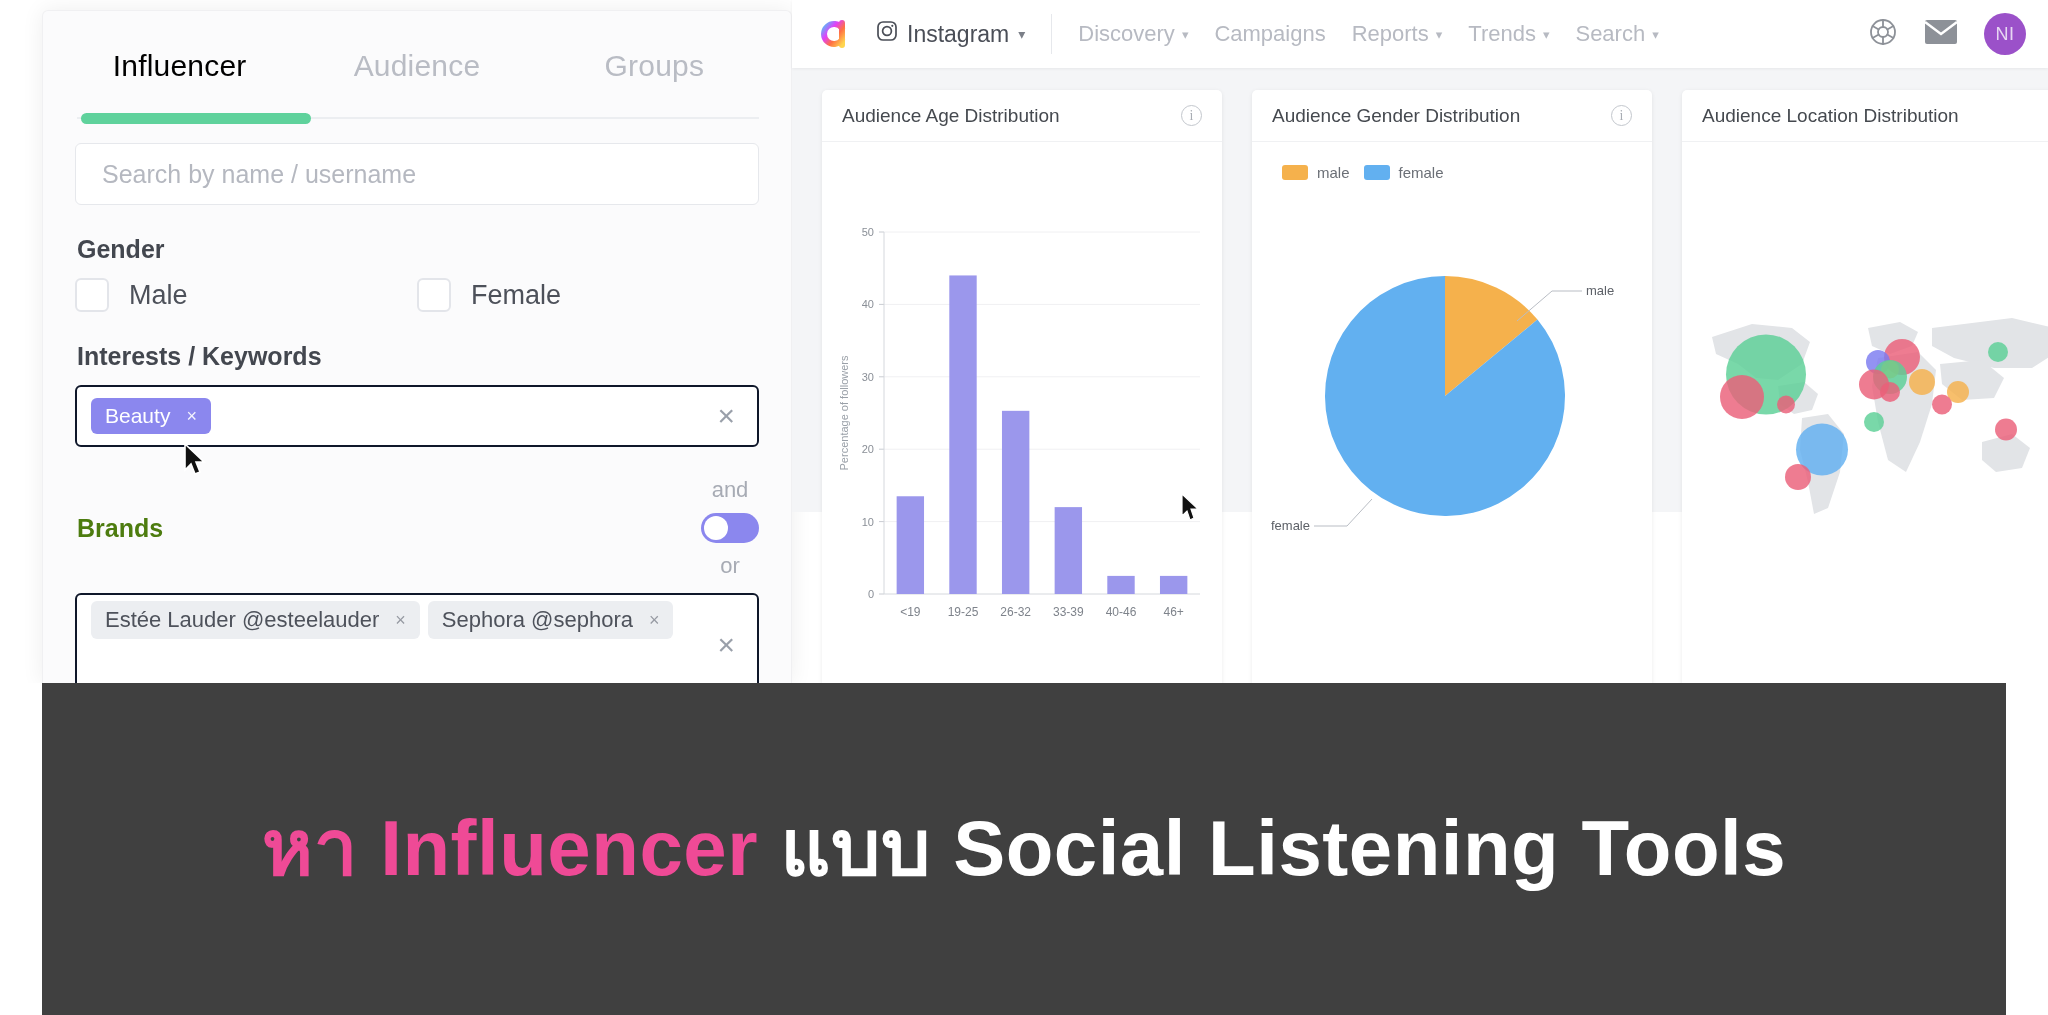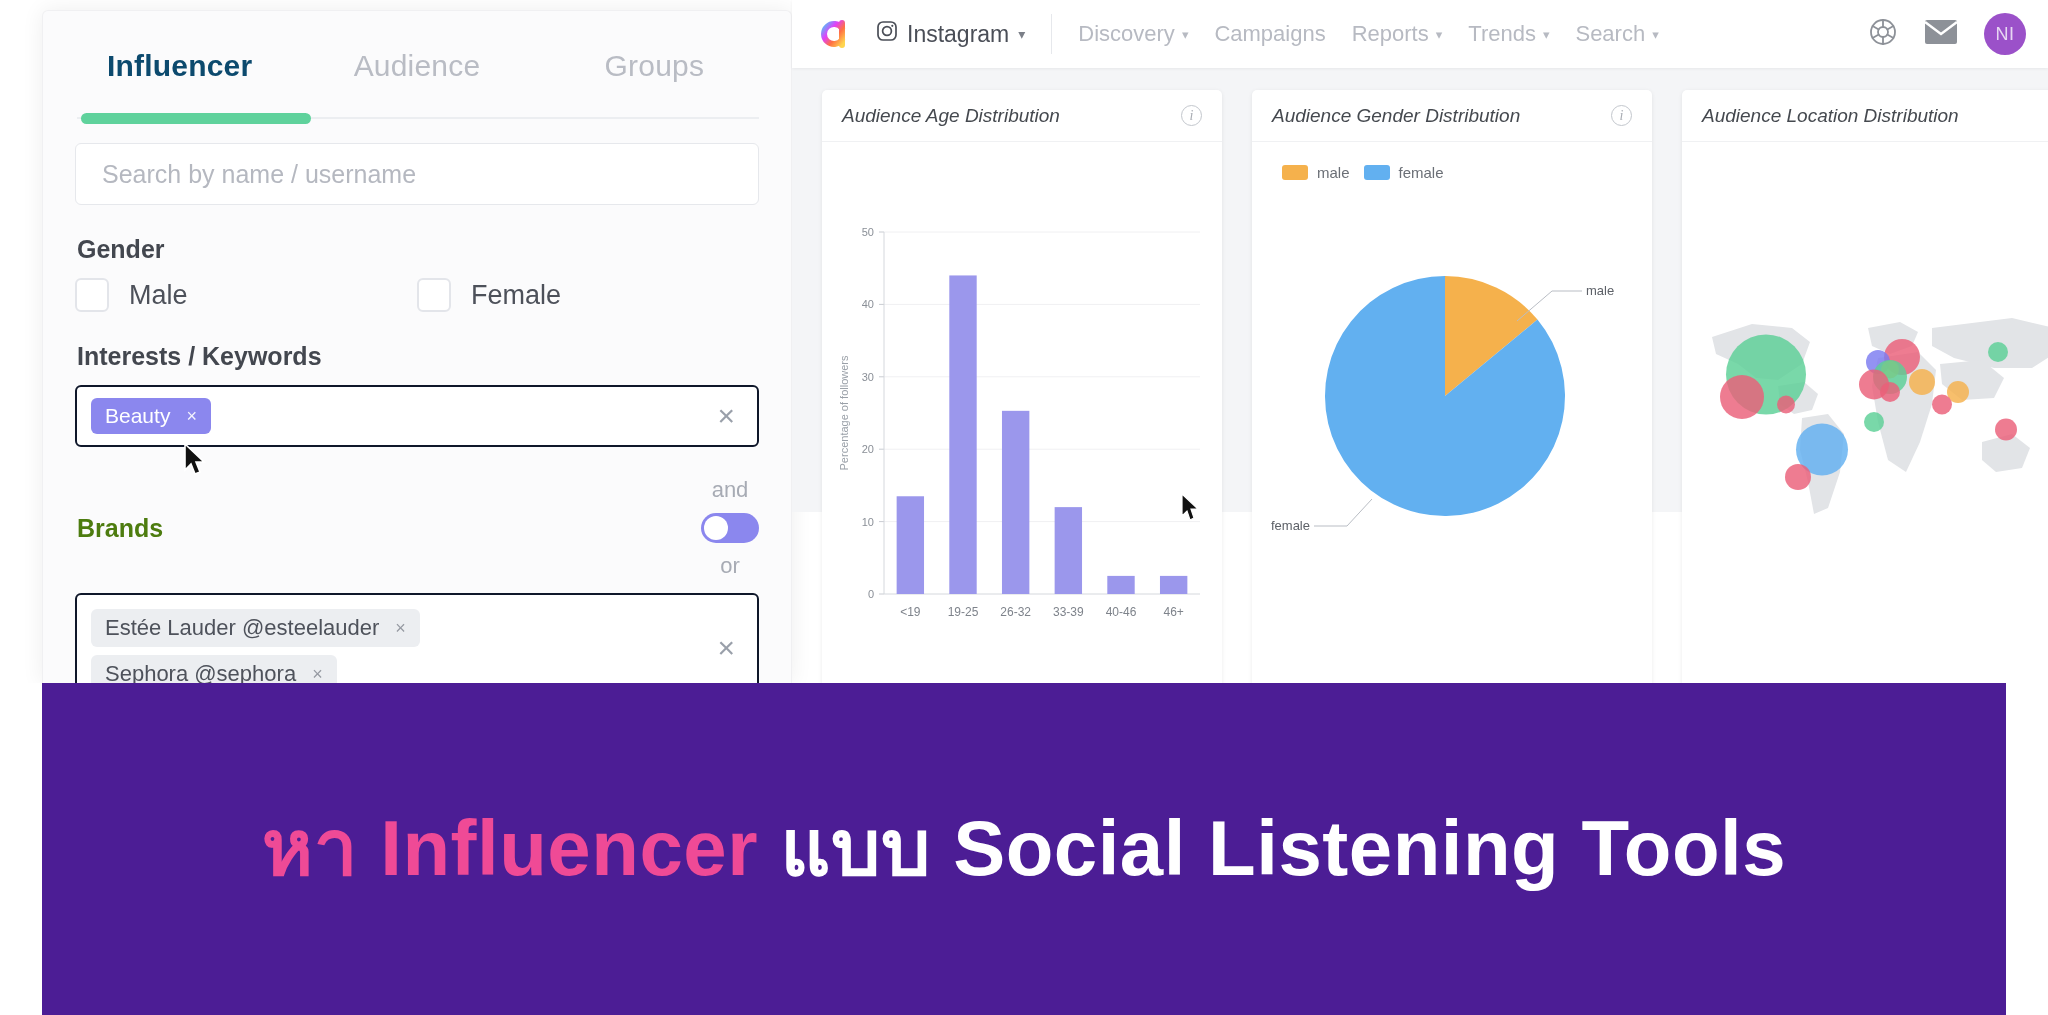--- a/index.html
+++ b/index.html
@@ -20,42 +20,42 @@
     background: #fbfbfc;
     border-radius: 6px 6px 0 0;
     box-shadow: 0 0 22px rgba(0,0,0,0.07);
     border: 1px solid #f0f0f2; border-bottom: none;
   }
   .tabs { display:flex; align-items:flex-end; height: 88px; padding: 0 18px; gap: 0; }
   .tab {
     flex: 1 1 0; text-align:center; font-size: 30px; color:#b9bcc4;
     padding-bottom: 16px; letter-spacing: .2px; cursor: pointer;
   }
-  .tab.active { color:#0c4a6e; font-weight: 700; }
+  .tab.active { color:#000000; font-weight: 400; }
   .tab-rule { position:absolute; left: 34px; top: 106px; width: 682px; height: 2px; background:#eceef1; }
   .tab-underline { position:absolute; left: 38px; top: 102px; width: 230px; height: 11px; background:#5fd29c; border-radius: 6px; }
 
   .panel-body { padding: 44px 32px 0 32px; }
   .search-box {
     height: 62px; border:1px solid #e6e8ec; border-radius: 6px; background:#fff;
     display:flex; align-items:center; padding: 0 26px;
     font-size: 25px; color:#b5b8c0;
   }
   .field-label { font-size: 25px; color:#43474f; font-weight: 700; margin: 30px 0 14px 2px; }
 
   .gender-row { display:flex; align-items:center; }
   .gender-item { display:flex; align-items:center; width: 50%; }
   .cbox { width: 34px; height: 34px; border: 2px solid #e3e5ea; border-radius: 6px; background:#fff; }
   .cbox-label { font-size: 27px; color:#4d515a; margin-left: 20px; }
 
   .chip-field {
     min-height: 62px; border:2px solid #0f172a; border-radius: 6px; background:#fff;
     display:flex; align-items:center; padding: 8px 14px; position:relative;
   }
-  .chip-field.tall { min-height: 104px; align-items:flex-start; padding-top: 14px; flex-direction:column; gap:8px; }
+  .chip-field.tall { min-height: 104px; align-items:flex-start; padding-top: 6px; flex-direction:row; gap:8px; }
   .chip {
     display:inline-flex; align-items:center; gap:16px;
     height: 36px; padding: 0 14px; border-radius: 6px;
     font-size: 21px; color:#fff; background:#8b87ee;
   }
   .chip .x { font-size: 18px; opacity:.9; }
   .chip.grey { background:#eceef1; color:#4e525b; font-size: 22px; height: 38px; }
   .chip.grey .x { color:#8e929b; }
   .clear-x {
     position:absolute; right: 22px; top: 50%; transform: translateY(-50%);
@@ -89,36 +89,36 @@
     color:#e7d6f2; font-size: 18px; display:flex; align-items:center; justify-content:center; letter-spacing:.5px;
   }
 
   .cards { display:flex; gap: 30px; padding: 22px 0 0 30px; height: 615px; }
   .card {
     background:#fff; border-radius: 5px; box-shadow: 0 1px 4px rgba(0,0,0,0.08);
     width: 400px; flex: 0 0 400px; height: 600px; position:relative; overflow:hidden;
   }
   .card-head {
     height: 52px; display:flex; align-items:center; justify-content:space-between;
-    padding: 0 20px; border-bottom: 1px solid #f0f1f3; font-style: italic;
+    padding: 0 20px; border-bottom: 1px solid #f0f1f3;
   }
   .card-title { font-size: 19px; color:#45494f; }
   .info-icon {
     width: 21px; height:21px; border-radius:50%; border:1.5px solid #c3c7cd; color:#a9adb4;
     font-size: 14px; display:flex; align-items:center; justify-content:center; font-family:"Liberation Serif", serif;
   }
   .card-body { position:relative; width:100%; height: calc(100% - 52px); }
 
   .legend { display:flex; align-items:center; gap: 14px; padding: 22px 0 0 30px; }
   .legend-item { display:flex; align-items:center; gap: 9px; font-size: 15px; color:#6b6f76; }
   .swatch { width: 26px; height: 15px; border-radius: 3px; }
 
   
   .banner {
-    position:absolute; left: 42px; top: 683px; width: 1964px; height: 332px; background:#4c1d95;
+    position:absolute; left: 42px; top: 683px; width: 1964px; height: 332px; background:#404040;
     display:flex; flex-direction:column; align-items:center; justify-content:center; gap: 6px;
   }
   .banner-line { font-size: 78px; font-weight: 700; white-space: nowrap; letter-spacing: .5px; line-height: 1.15; }
   .pink { color:#ef4a96; }
   .white { color:#ffffff; }
   .blue { color:#1e95ef; }
 </style>
 </head>
 <body>
 

